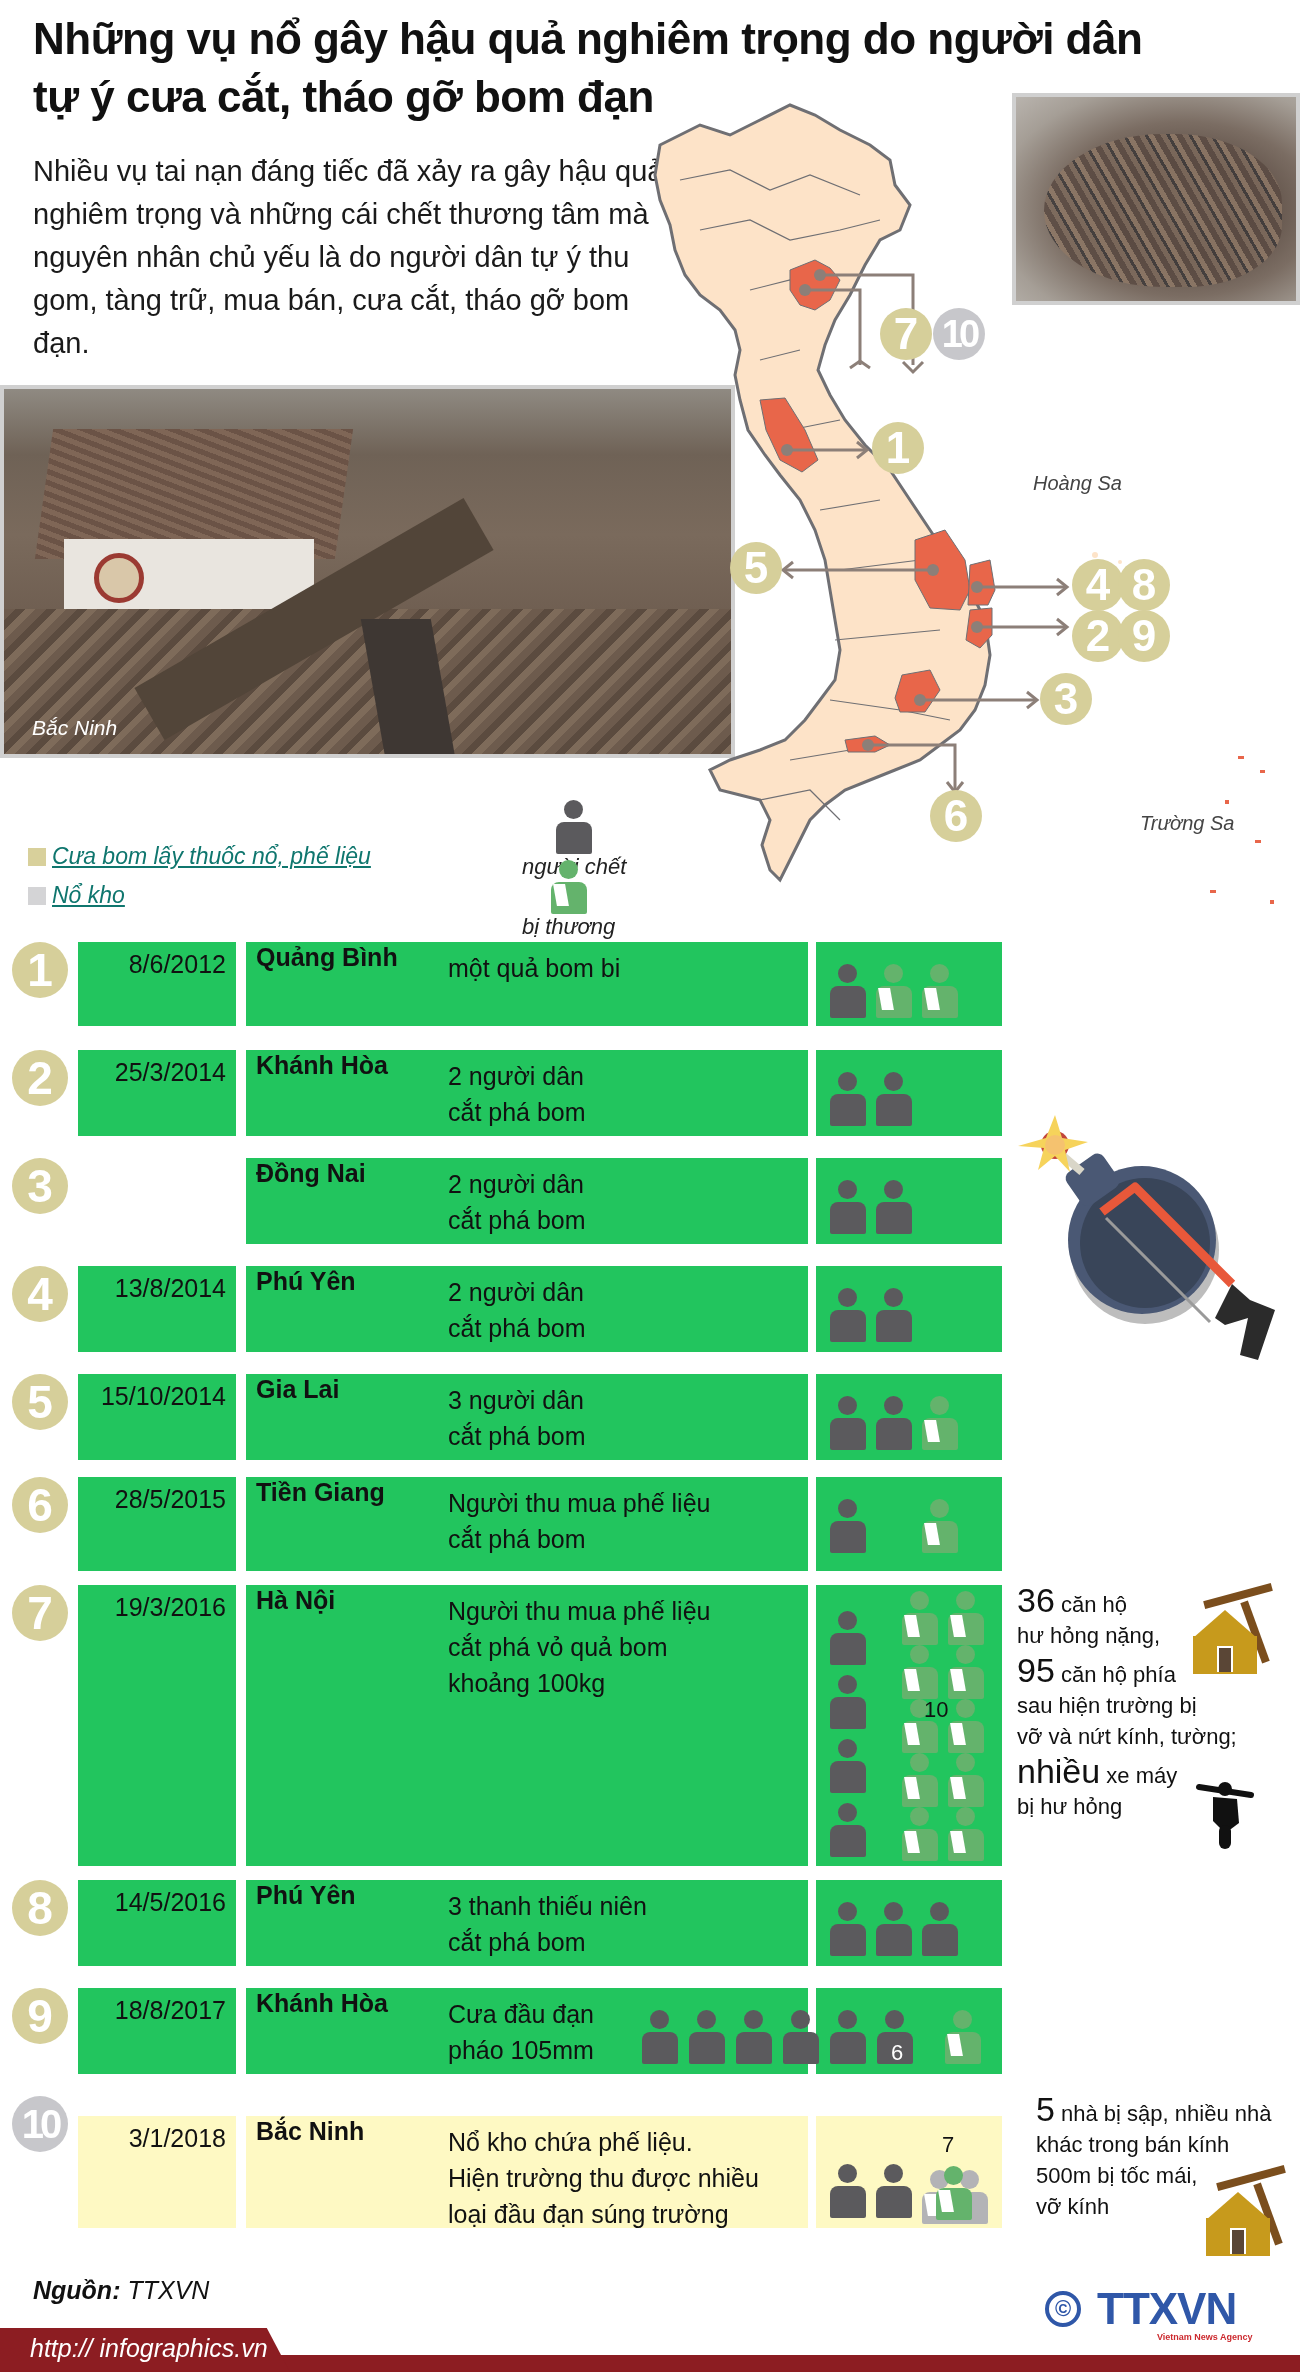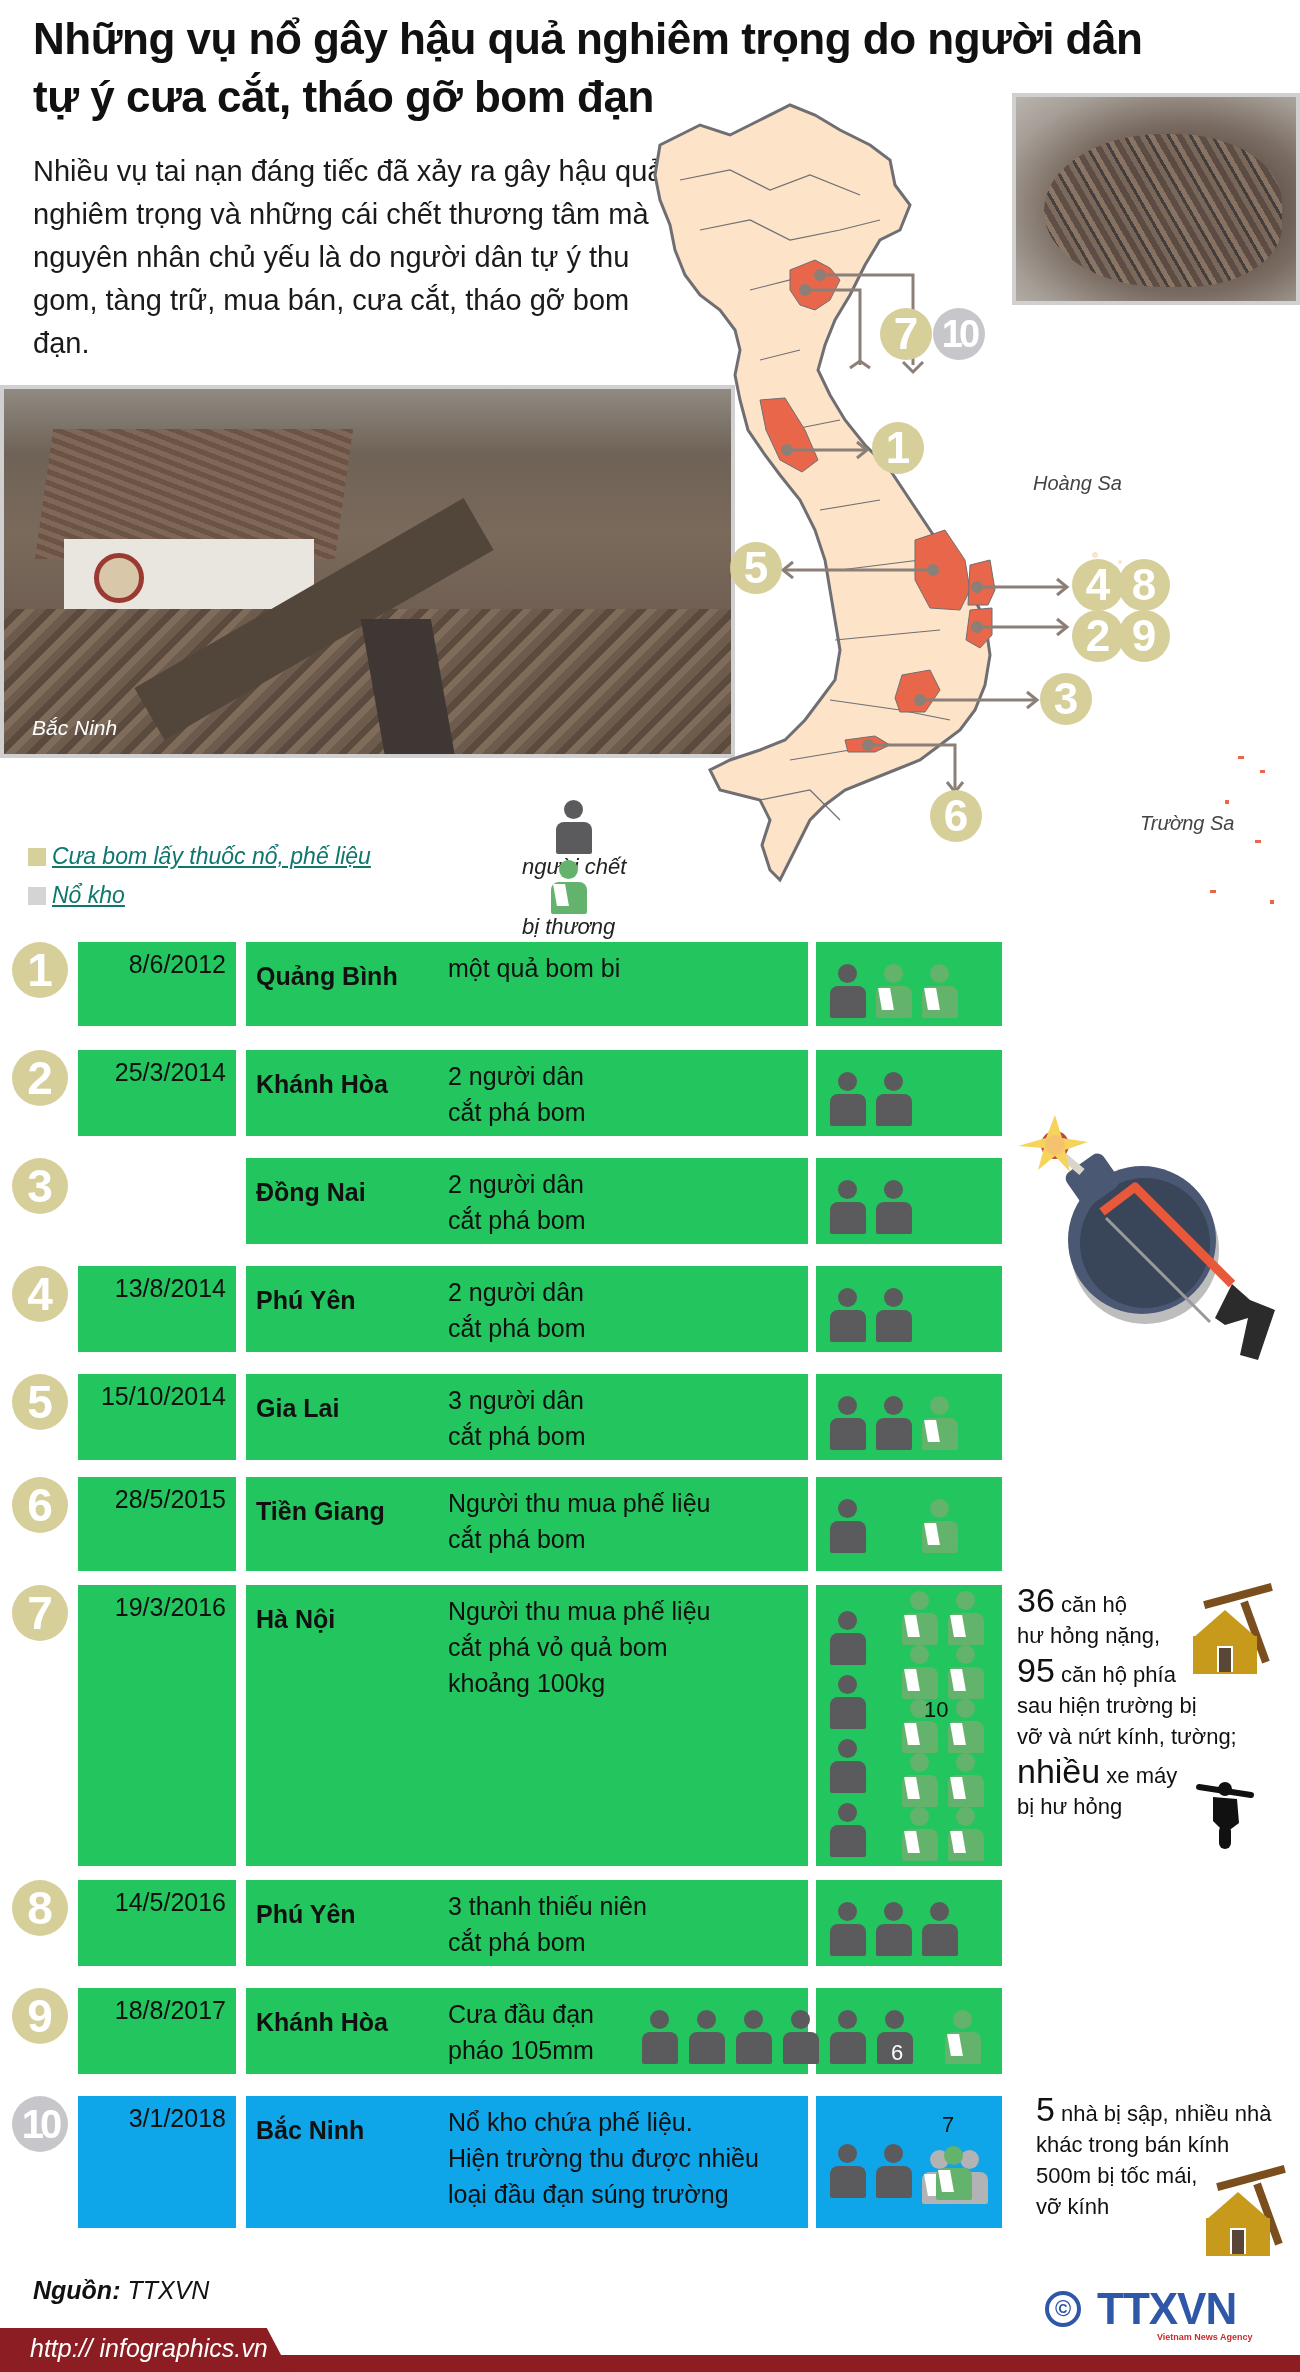--- a/index.html
+++ b/index.html
@@ -38,23 +38,23 @@
   
   .legend-item { position: absolute; display: flex; align-items: center; font-size: 23px; font-style: italic; color: #0f766e; text-decoration: underline; }
   .legend-swatch { width: 18px; height: 18px; margin-right: 6px; }
   .legend-person { position: absolute; display: flex; align-items: center; font-size: 22px; font-style: italic; color: #222; flex-direction: column; }
 
   
   .row { position: absolute; left: 0; width: 1010px; }
   .row .num { position: absolute; left: 12px; top: 0; width: 56px; height: 56px; border-radius: 50%; background: #d6cf9a; color: #fff; font-weight: bold; font-size: 46px; line-height: 56px; text-align: center; }
   .row .num.gray { background: #c7c7cb; }
   .row .cell { position: absolute; top: 0; bottom: 0; background: #22c55e; }
-  .row.gray .cell { background: #0ea5e9; }
+  .row.gray .cell { background: #fef9c3; margin-top: 20px; }
   .cell-date { left: 78px; width: 158px; text-align: right; padding: 8px 10px 0 0; font-size: 25px; }
-  .cell-loc { left: 246px; width: 184px; padding: 20px 0 0 10px; font-size: 25px; font-weight: bold; }
+  .cell-loc { left: 246px; width: 184px; padding: 1px 0 0 10px; font-size: 25px; font-weight: bold; }
   .cell-desc { left: 430px; width: 378px; padding: 8px 0 0 18px; font-size: 25px; line-height: 36px; }
   .cell-icons { left: 816px; width: 186px; }
 
   .icons-wrap { position: absolute; left: 12px; top: 22px; display: flex; gap: 6px; }
   .person { position: relative; width: 40px; height: 54px; }
   .person .head { position: absolute; left: 10px; top: 0; width: 19px; height: 19px; border-radius: 50%; }
   .person .body { position: absolute; left: 2px; top: 22px; width: 36px; height: 32px; border-radius: 8px 8px 2px 2px; }
   .person.dead .head, .person.dead .body { background: #5b5a5d; }
   .person.injured .head, .person.injured .body { background: #64b36c; }
   .person.injured .sling { position: absolute; left: 6px; top: 24px; width: 12px; height: 22px; background: #fff; transform: skewX(10deg); }

